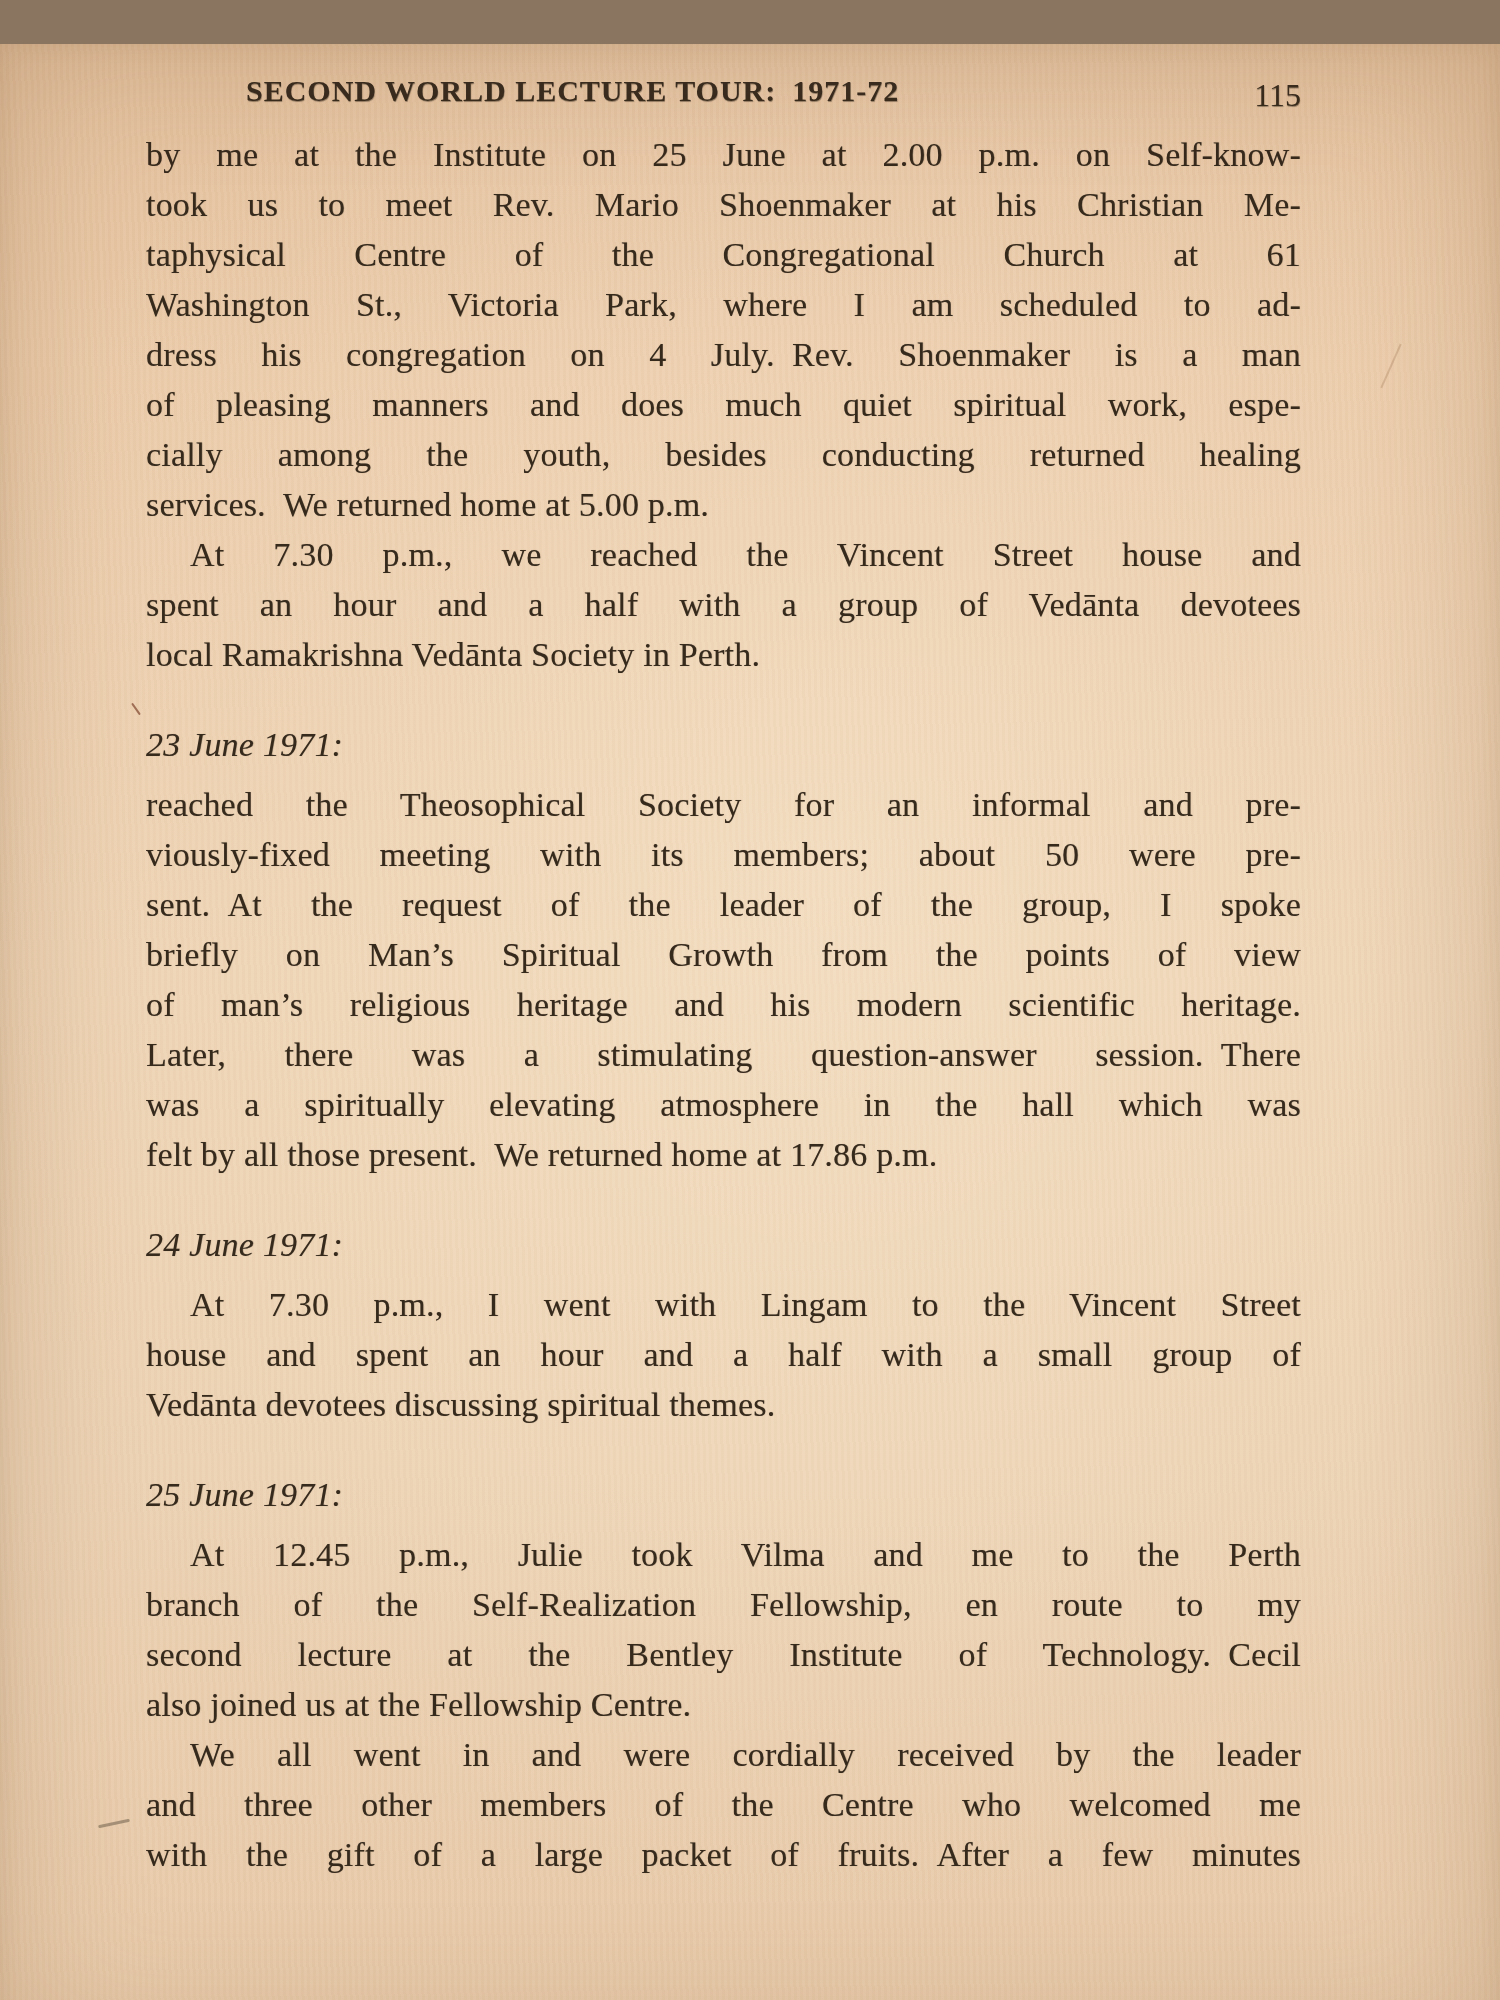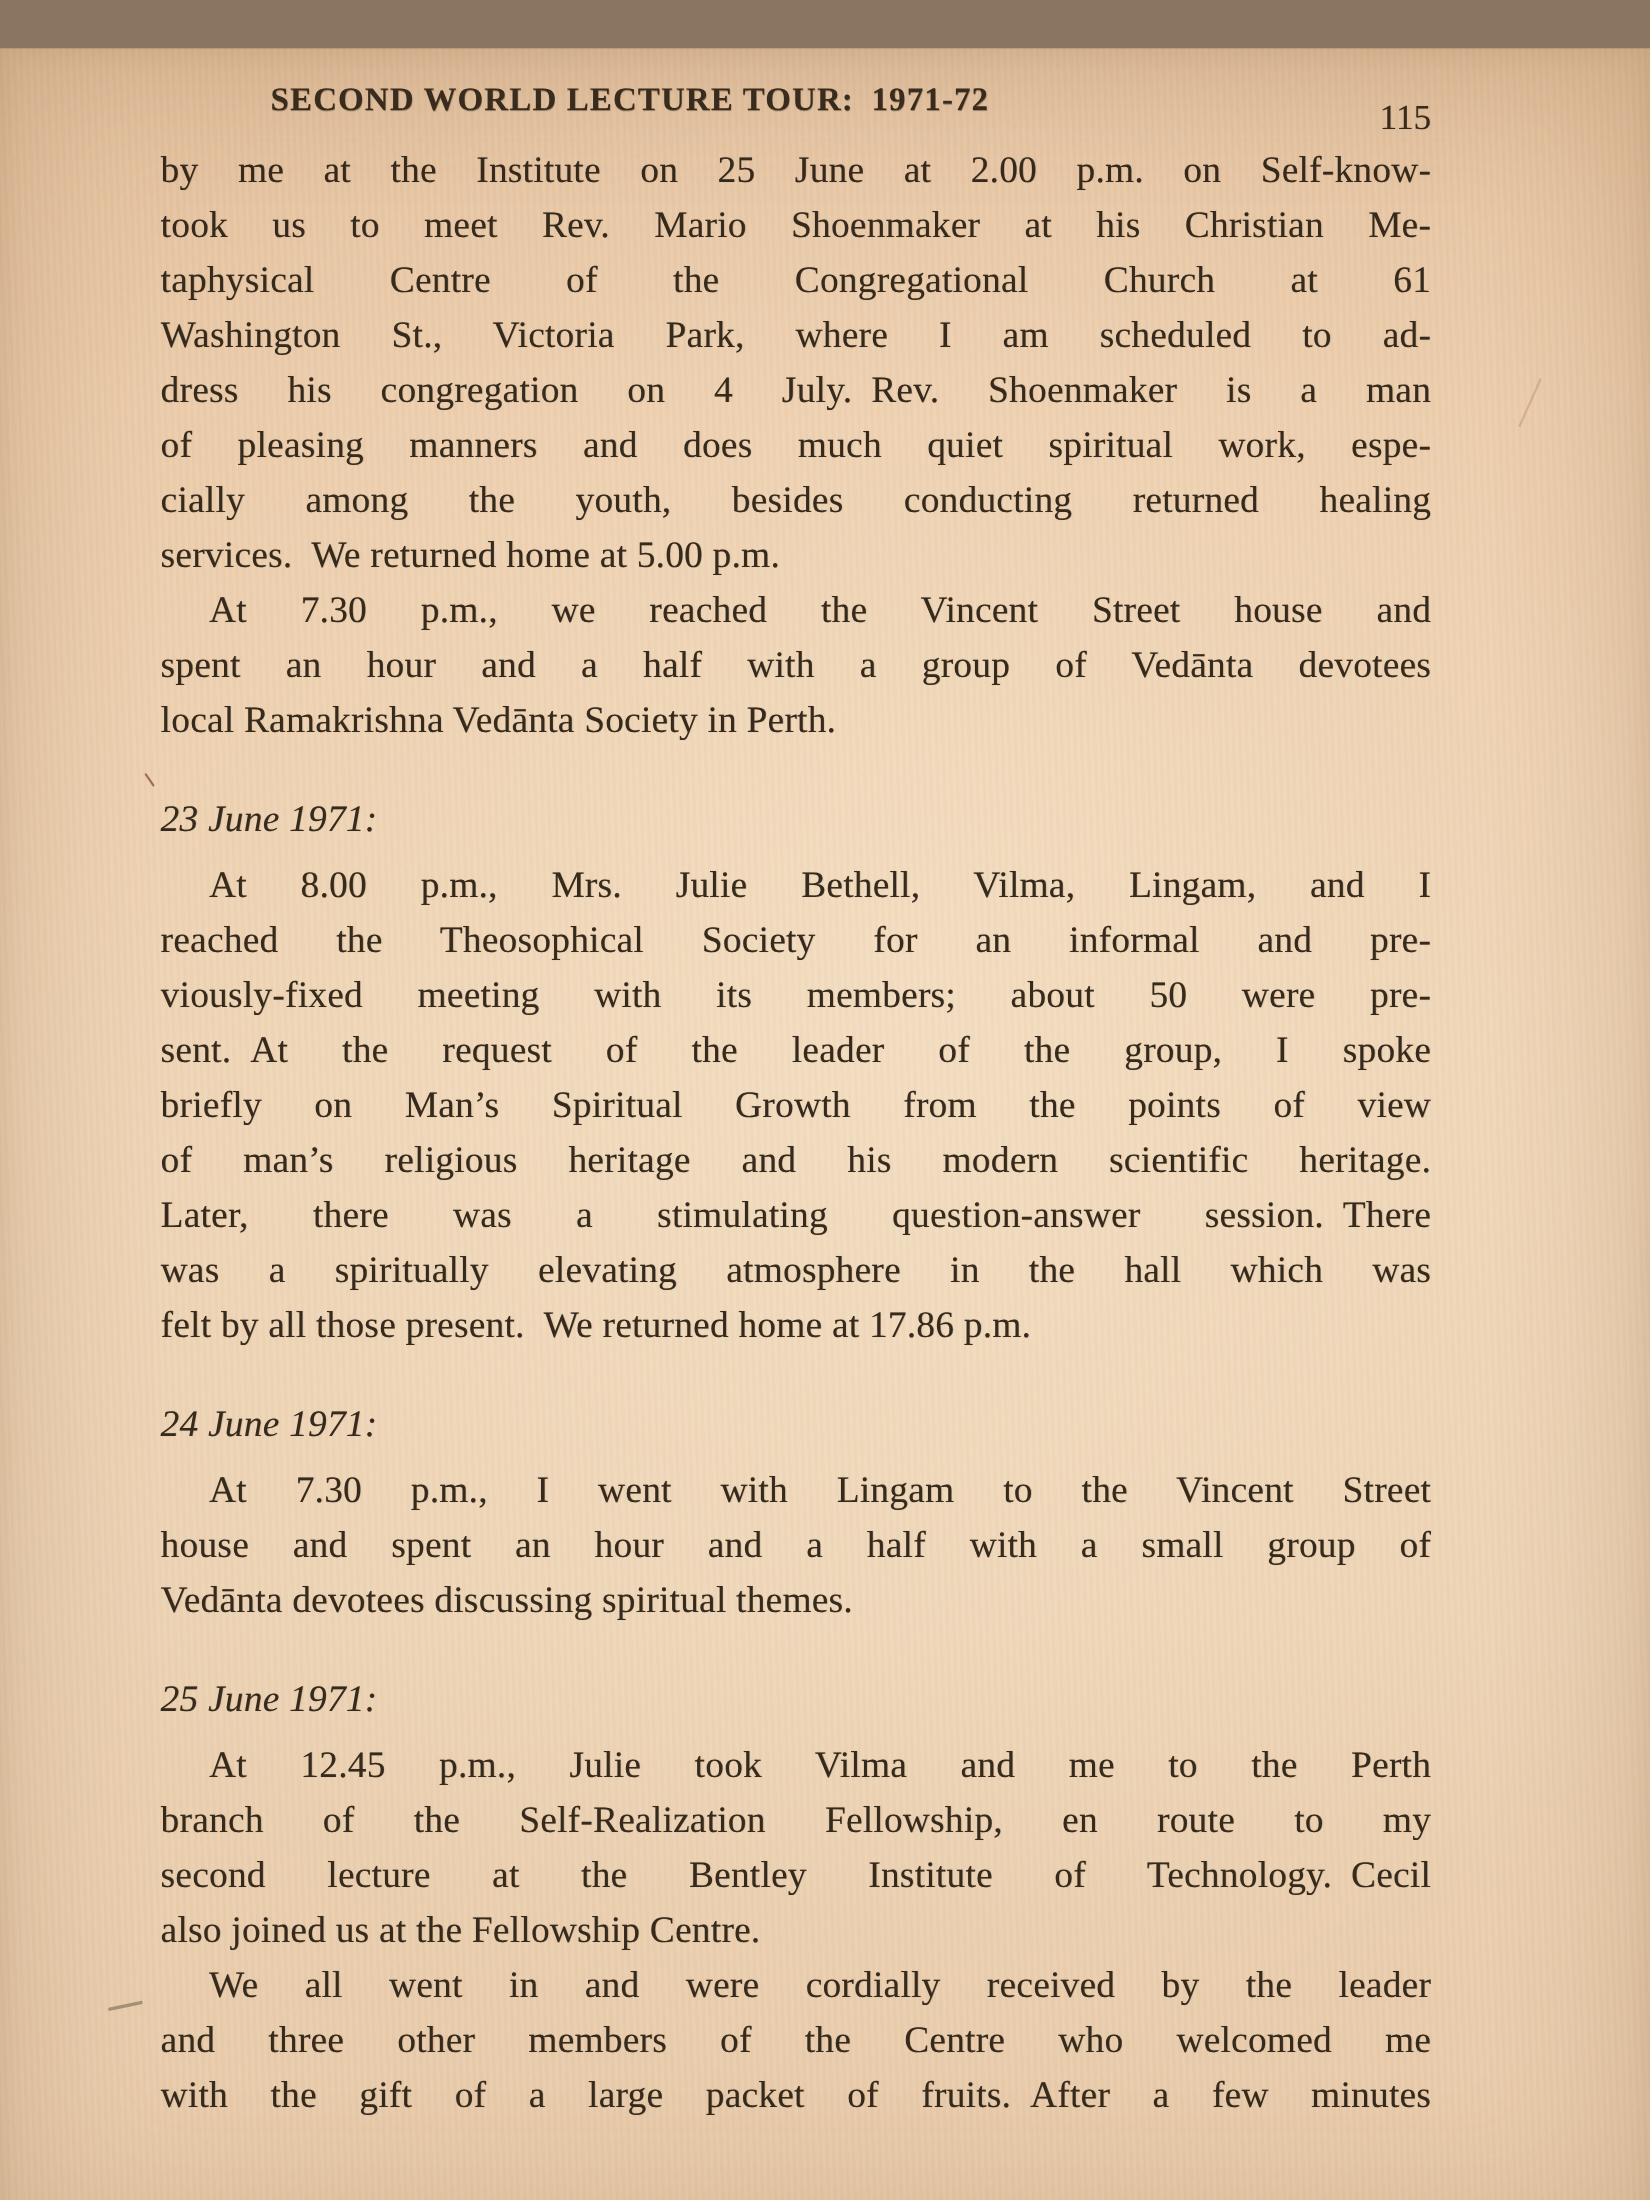--- a/index.html
+++ b/index.html
@@ -31,21 +31,21 @@
   }
   .rh-title {
     position: absolute; left: 100px; top: 4px;
     font-weight: bold;
     font-size: 30px;
     letter-spacing: 1px;
     white-space: nowrap;
     text-shadow: 0.4px 0.5px 0.7px rgba(53,42,28,0.45);
   }
   .rh-folio {
-    position: absolute; right: 0; top: 18px;
+    position: absolute; right: 0; top: 7px;
     font-size: 32px;
     text-shadow: 0.4px 0.5px 0.7px rgba(53,42,28,0.45);
   }
 
   .body-text {
     position: absolute;
     top: 86px; left: 146px;
     width: 1155px;
     font-size: 34px;
     letter-spacing: 0.2px;
@@ -113,21 +113,20 @@
         <div class="line just"><span class="roman">cially among the youth, besides conducting returned healing</span></div>
         <div class="line"><span class="roman">services. We returned home at 5.00 p.m.</span></div>
       </div>
       <div class="para">
         <div class="line just indent"><span class="roman">At 7.30 p.m., we reached the Vincent Street house and</span></div>
         <div class="line just"><span class="roman">spent an hour and a half with a group of Vedānta devotees</span></div>
         <div class="line"><span class="roman">local Ramakrishna Vedānta Society in Perth.</span></div>
       </div>
       <div class="heading"><span class="italic">23 June 1971:</span></div>
       <div class="para">
-        <div class="line just indent"><span class="roman">At 8.00 p.m., Mrs. Julie Bethell, Vilma, Lingam, and I</span></div>
         <div class="line just"><span class="roman">reached the Theosophical Society for an informal and pre-</span></div>
         <div class="line just"><span class="roman">viously-fixed meeting with its members; about 50 were pre-</span></div>
         <div class="line just"><span class="roman">sent. At the request of the leader of the group, I spoke</span></div>
         <div class="line just"><span class="roman">briefly on </span><span class="italic">Man’s Spiritual Growth</span><span class="roman"> from the points of view</span></div>
         <div class="line just"><span class="roman">of man’s religious heritage and his modern scientific heritage.</span></div>
         <div class="line just"><span class="roman">Later, there was a stimulating question-answer session. There</span></div>
         <div class="line just"><span class="roman">was a spiritually elevating atmosphere in the hall which was</span></div>
         <div class="line"><span class="roman">felt by all those present. We returned home at 17.86 p.m.</span></div>
       </div>
       <div class="heading"><span class="italic">24 June 1971:</span></div>

